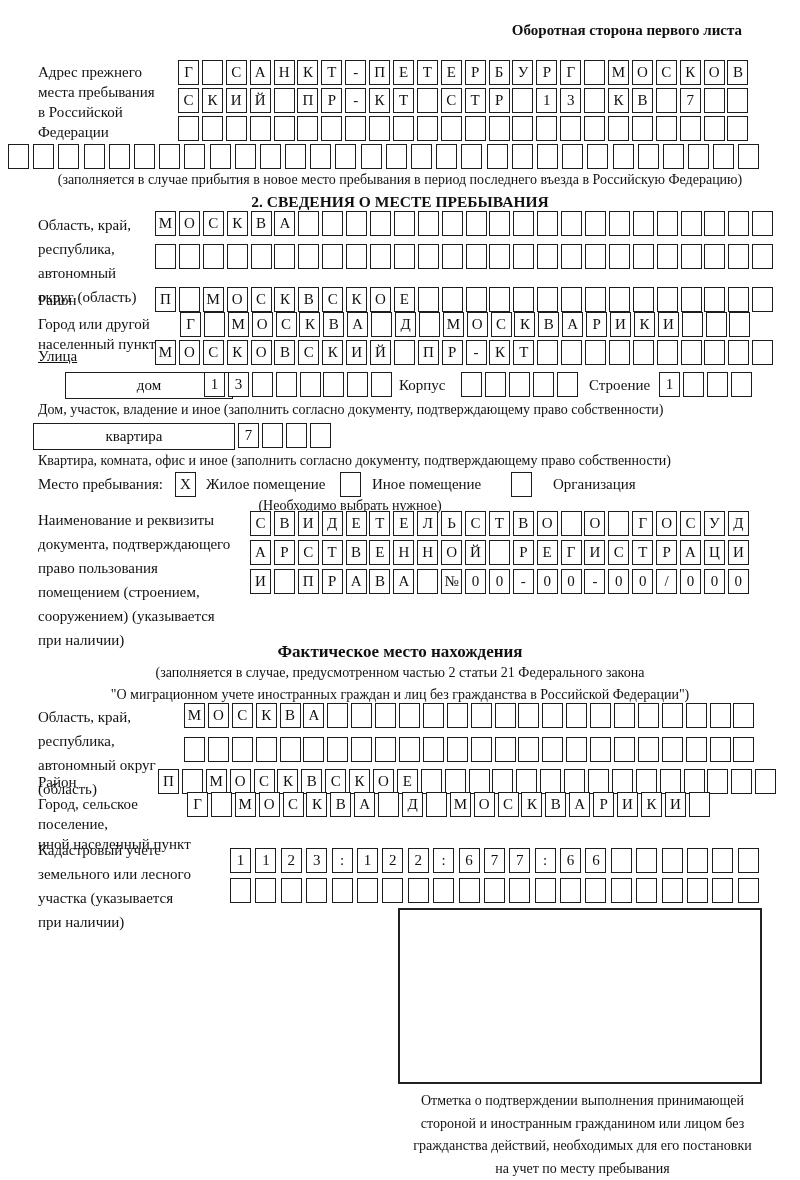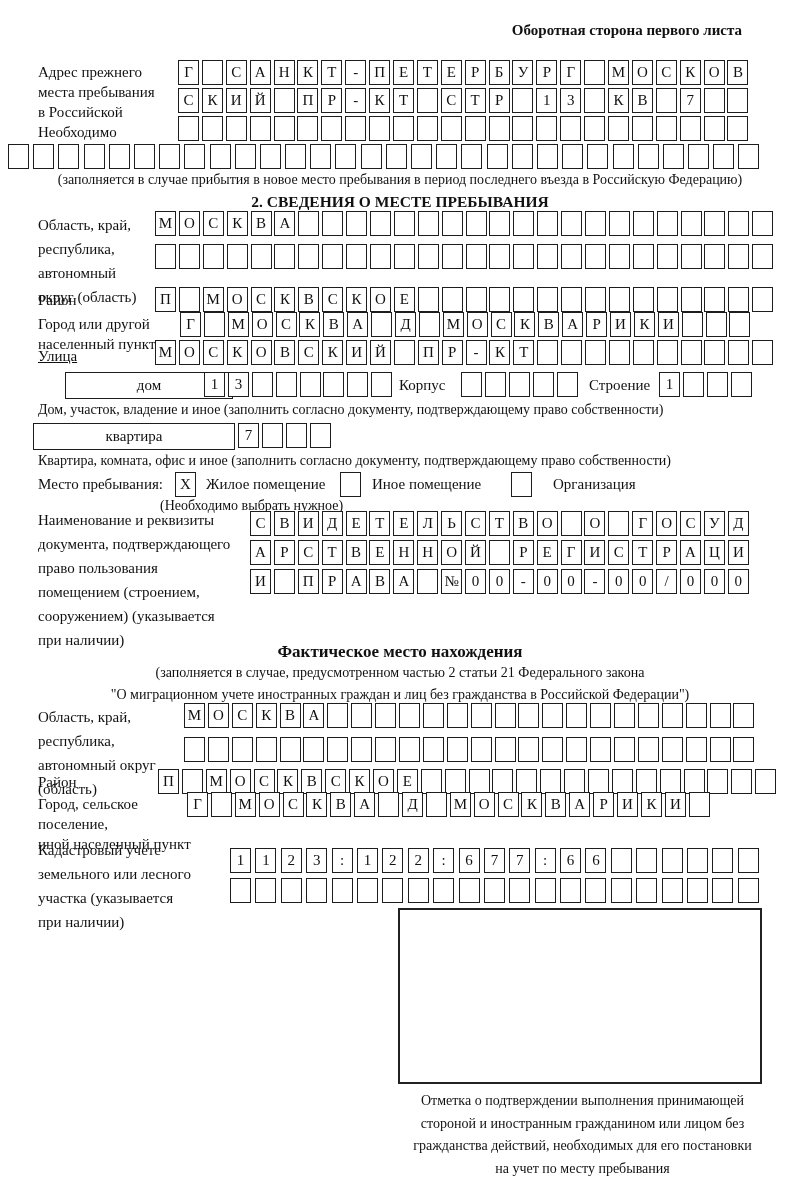--- a/index.html
+++ b/index.html
@@ -28,21 +28,21 @@
 <body>
 
 <div id="page">
 
   <div class="abs lbl bold" style="top:20px;right:58px;">Оборотная сторона первого листа</div>
 
   <div class="abs lbl" style="left:38px;top:62px;width:150px;">
     <div>Адрес прежнего</div>
     <div>места пребывания</div>
     <div>в Российской</div>
-    <div>Необходимо</div>
+    <div>Федерации</div>
   </div>
   <div class="boxrow" style="left:178px;top:60px;"><span class="cbox">Г</span><span class="cbox">&nbsp;</span><span class="cbox">С</span><span class="cbox">А</span><span class="cbox">Н</span><span class="cbox">К</span><span class="cbox">Т</span><span class="cbox">-</span><span class="cbox">П</span><span class="cbox">Е</span><span class="cbox">Т</span><span class="cbox">Е</span><span class="cbox">Р</span><span class="cbox">Б</span><span class="cbox">У</span><span class="cbox">Р</span><span class="cbox">Г</span><span class="cbox">&nbsp;</span><span class="cbox">М</span><span class="cbox">О</span><span class="cbox">С</span><span class="cbox">К</span><span class="cbox">О</span><span class="cbox">В</span></div>
   <div class="boxrow" style="left:178px;top:88px;"><span class="cbox">С</span><span class="cbox">К</span><span class="cbox">И</span><span class="cbox">Й</span><span class="cbox">&nbsp;</span><span class="cbox">П</span><span class="cbox">Р</span><span class="cbox">-</span><span class="cbox">К</span><span class="cbox">Т</span><span class="cbox">&nbsp;</span><span class="cbox">С</span><span class="cbox">Т</span><span class="cbox">Р</span><span class="cbox">&nbsp;</span><span class="cbox">1</span><span class="cbox">3</span><span class="cbox">&nbsp;</span><span class="cbox">К</span><span class="cbox">В</span><span class="cbox">&nbsp;</span><span class="cbox">7</span><span class="cbox">&nbsp;</span><span class="cbox">&nbsp;</span></div>
   <div class="boxrow" style="left:178px;top:116px;"><span class="cbox">&nbsp;</span><span class="cbox">&nbsp;</span><span class="cbox">&nbsp;</span><span class="cbox">&nbsp;</span><span class="cbox">&nbsp;</span><span class="cbox">&nbsp;</span><span class="cbox">&nbsp;</span><span class="cbox">&nbsp;</span><span class="cbox">&nbsp;</span><span class="cbox">&nbsp;</span><span class="cbox">&nbsp;</span><span class="cbox">&nbsp;</span><span class="cbox">&nbsp;</span><span class="cbox">&nbsp;</span><span class="cbox">&nbsp;</span><span class="cbox">&nbsp;</span><span class="cbox">&nbsp;</span><span class="cbox">&nbsp;</span><span class="cbox">&nbsp;</span><span class="cbox">&nbsp;</span><span class="cbox">&nbsp;</span><span class="cbox">&nbsp;</span><span class="cbox">&nbsp;</span><span class="cbox">&nbsp;</span></div>
   <div class="boxrow wide" style="left:8px;top:144px;"><span class="cbox">&nbsp;</span><span class="cbox">&nbsp;</span><span class="cbox">&nbsp;</span><span class="cbox">&nbsp;</span><span class="cbox">&nbsp;</span><span class="cbox">&nbsp;</span><span class="cbox">&nbsp;</span><span class="cbox">&nbsp;</span><span class="cbox">&nbsp;</span><span class="cbox">&nbsp;</span><span class="cbox">&nbsp;</span><span class="cbox">&nbsp;</span><span class="cbox">&nbsp;</span><span class="cbox">&nbsp;</span><span class="cbox">&nbsp;</span><span class="cbox">&nbsp;</span><span class="cbox">&nbsp;</span><span class="cbox">&nbsp;</span><span class="cbox">&nbsp;</span><span class="cbox">&nbsp;</span><span class="cbox">&nbsp;</span><span class="cbox">&nbsp;</span><span class="cbox">&nbsp;</span><span class="cbox">&nbsp;</span><span class="cbox">&nbsp;</span><span class="cbox">&nbsp;</span><span class="cbox">&nbsp;</span><span class="cbox">&nbsp;</span><span class="cbox">&nbsp;</span><span class="cbox">&nbsp;</span></div>
   <div class="abs small center" style="top:172px;">(заполняется в случае прибытия в новое место пребывания в период последнего въезда в Российскую Федерацию)</div>
 
   <div class="abs bold center" style="top:193px;font-size:15.5px;">2. СВЕДЕНИЯ О МЕСТЕ ПРЕБЫВАНИЯ</div>
 
   <div class="abs lbl lh24" style="left:38px;top:213px;width:150px;">
@@ -78,21 +78,21 @@
   <div class="boxrow" style="left:238px;top:423px;"><span class="cbox">7</span><span class="cbox">&nbsp;</span><span class="cbox">&nbsp;</span><span class="cbox">&nbsp;</span></div>
   <div class="abs small" style="left:38px;top:453px;">Квартира, комната, офис и иное (заполнить согласно документу, подтверждающему право собственности)</div>
 
   <div class="abs lbl" style="left:38px;top:474px;">Место пребывания:</div>
   <div class="cb" style="left:175px;top:472px;">X</div>
   <div class="abs lbl" style="left:206px;top:474px;">Жилое помещение</div>
   <div class="cb" style="left:340px;top:472px;"></div>
   <div class="abs lbl" style="left:372px;top:474px;">Иное помещение</div>
   <div class="cb" style="left:511px;top:472px;"></div>
   <div class="abs lbl" style="left:553px;top:474px;">Организация</div>
-  <div class="abs small" style="left:160px;top:498px;width:380px;">(Необходимо выбрать нужное)</div>
+  <div class="abs small" style="left:160px;top:498px;width:380px;text-align:center;">(Необходимо выбрать нужное)</div>
 
   <div class="abs lbl lh24" style="left:38px;top:508px;width:210px;">
     <div>Наименование и реквизиты</div>
     <div>документа, подтверждающего</div>
     <div>право пользования</div>
     <div>помещением (строением,</div>
     <div>сооружением) (указывается</div>
     <div>при наличии)</div>
   </div>
   <div class="boxrow" style="left:250px;top:511px;"><span class="cbox">С</span><span class="cbox">В</span><span class="cbox">И</span><span class="cbox">Д</span><span class="cbox">Е</span><span class="cbox">Т</span><span class="cbox">Е</span><span class="cbox">Л</span><span class="cbox">Ь</span><span class="cbox">С</span><span class="cbox">Т</span><span class="cbox">В</span><span class="cbox">О</span><span class="cbox">&nbsp;</span><span class="cbox">О</span><span class="cbox">&nbsp;</span><span class="cbox">Г</span><span class="cbox">О</span><span class="cbox">С</span><span class="cbox">У</span><span class="cbox">Д</span></div>

